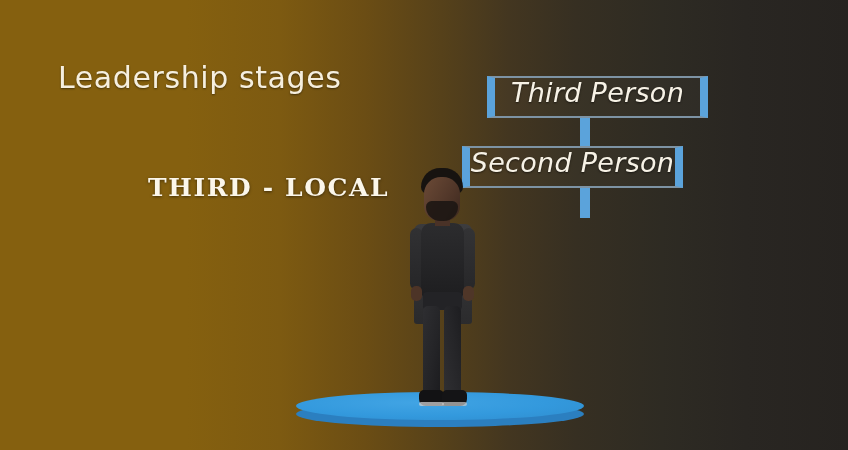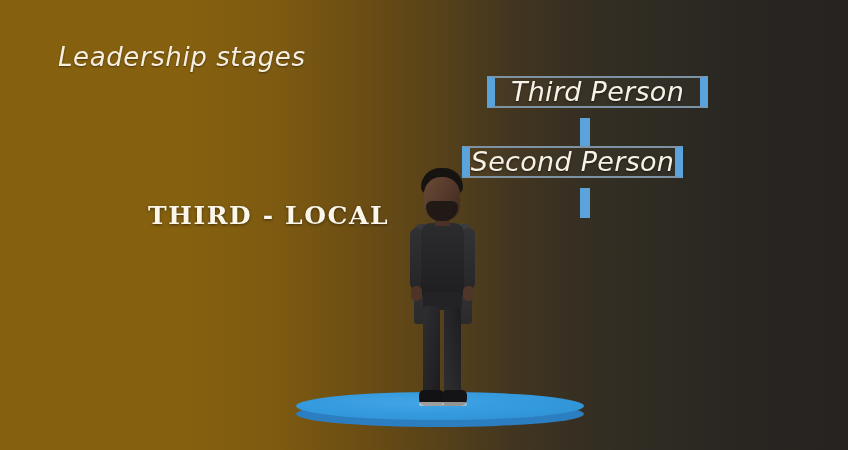--- a/index.html
+++ b/index.html
@@ -26,58 +26,56 @@
         #362f22 68%,
         #2e2b23 78%,
         #292622 88%,
         #262320 100%);
     font-family:"Liberation Sans", sans-serif;
   }
 
   
   #title {
     position:absolute;
-    left:58px; top:42px;
+    left:58px; top:60px;
     font-family:"DejaVu Sans", sans-serif;
-    font-style:italic;
     font-weight:400;
-    font-size:26px;
+    font-size:30px;
     letter-spacing:0.6px;
     color:#f6efdf;
     white-space:nowrap;
     text-shadow:0 1px 2px rgba(0,0,0,0.45);
   }
 
   
   #subtitle {
     position:absolute;
     left:148px; top:165px;
     width:250px;
     font-family:"DejaVu Serif", serif;
     font-weight:700;
     font-size:25px;
     line-height:45px;
     letter-spacing:1.6px;
     color:#fbf6ea;
     text-shadow:0 1px 3px rgba(0,0,0,0.5);
   }
-  #subtitle .ln { display:block;margin-top:28px; }
+  #subtitle .ln { display:block; }
   #subtitle .ln2 { padding-left:6px; }
 
   
   .flow-box {
     position:absolute;
-    height:32px;
+    height:42px;
     border-top:2px solid #7d93a4;
     border-bottom:2px solid #7d93a4;
     border-left:8px solid #5ba3db;
     border-right:8px solid #5ba3db;
     background:rgba(255,255,255,0.02);
     display:flex;
-    align-items:center;
     justify-content:center;
   }
   .flow-box .lbl {
     font-family:"DejaVu Sans", sans-serif;
     font-style:italic;
     font-size:27px;
     letter-spacing:0.3px;
     color:#f7f2e6;
     white-space:nowrap;
     text-shadow:0 1px 2px rgba(0,0,0,0.55);

